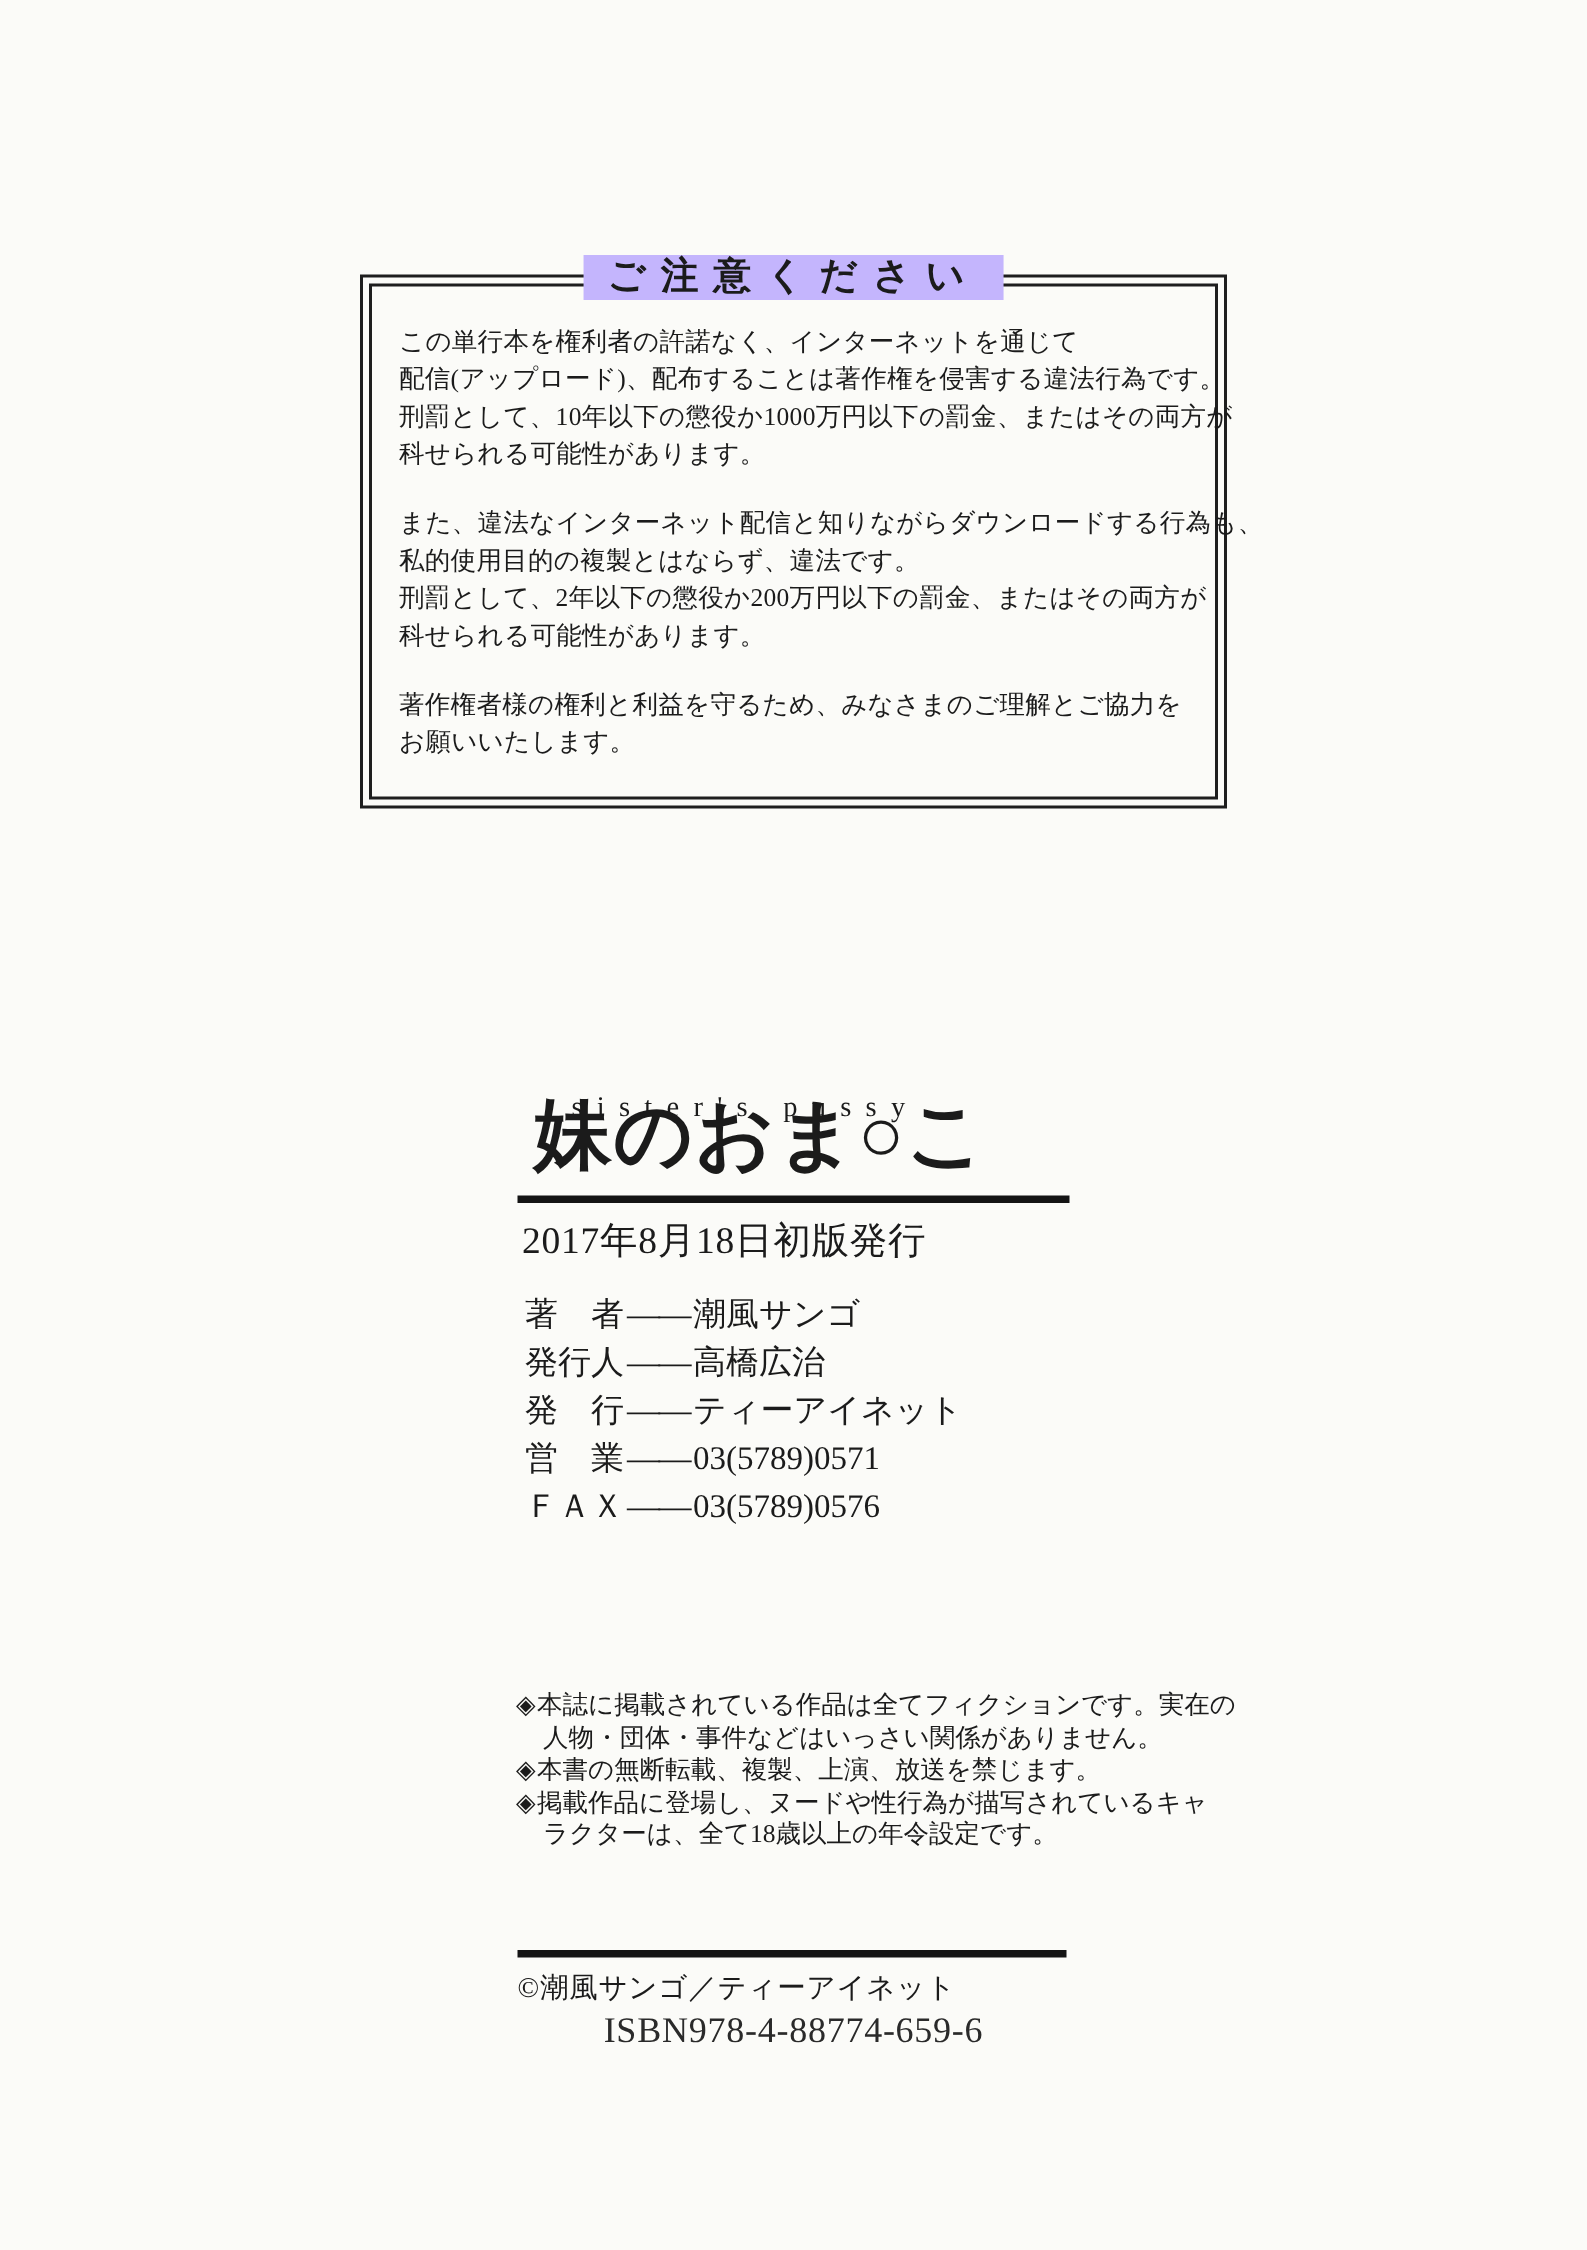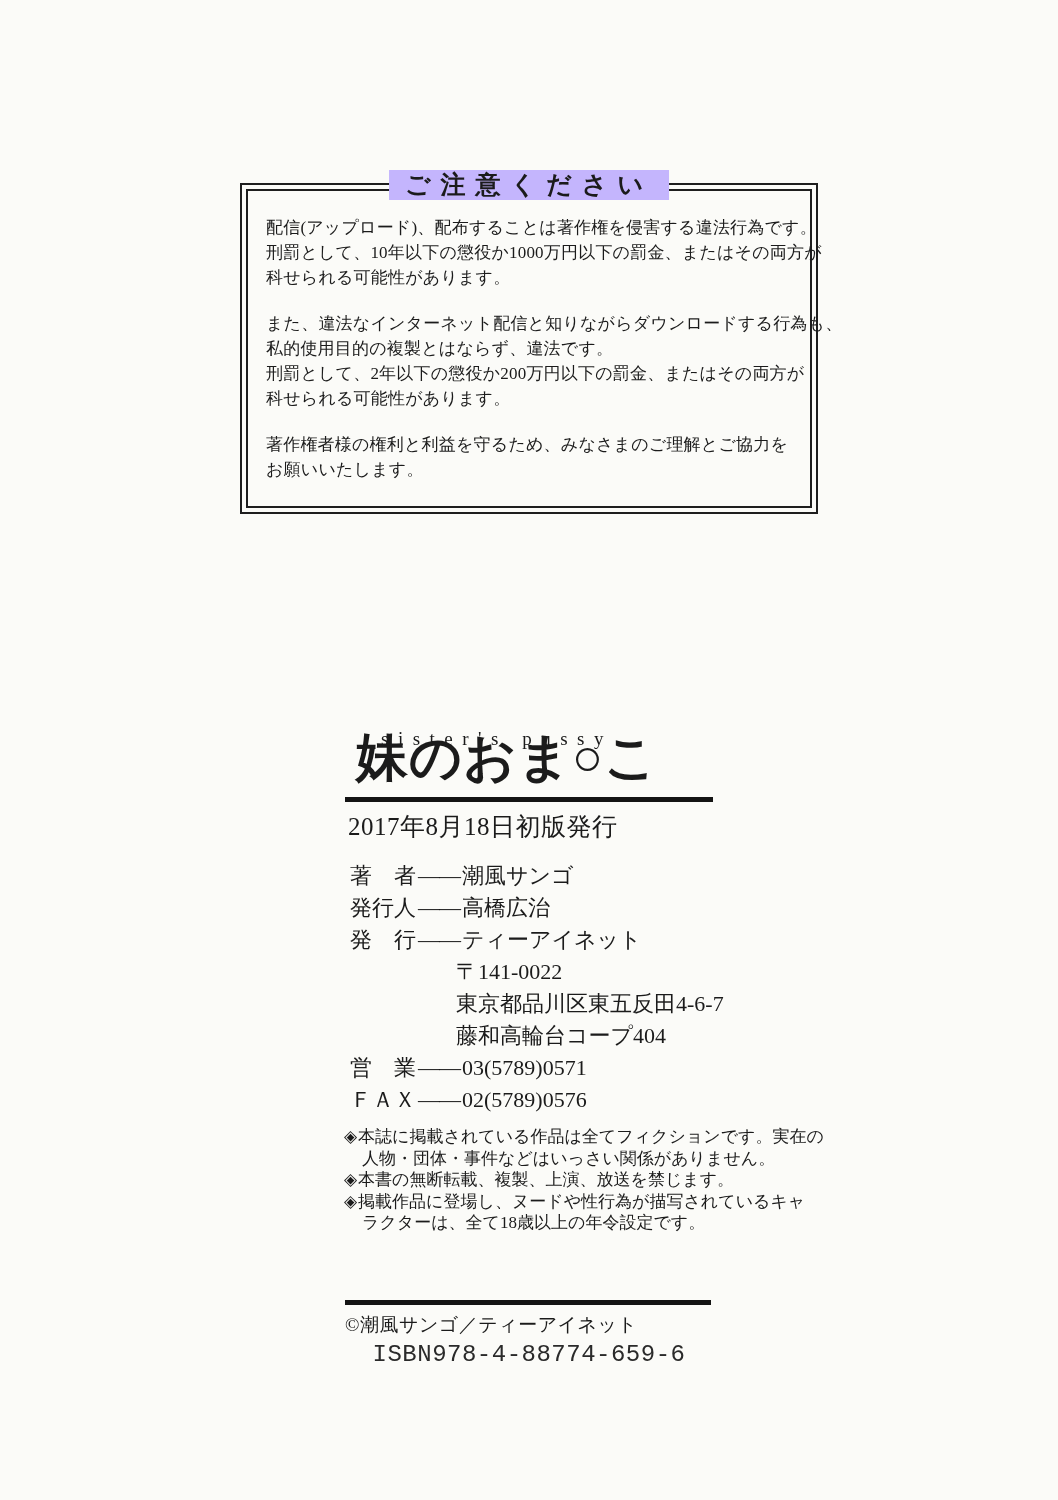--- a/index.html
+++ b/index.html
@@ -83,33 +83,34 @@
   .note-bullet{padding-right:1px;}
   .note-cont{margin-left:18px;white-space:nowrap;}
 
   .copyright{
     position:absolute;left:345px;top:1312px;
     font-size:19px;letter-spacing:0.5px;white-space:nowrap;
   }
   .isbn{
     position:absolute;left:0;top:1341px;width:1058px;
     text-align:center;
-    font-family:Liberation Mono, monospace;
+    font-family:Liberation Serif, serif;
     font-size:24px;color:#2a2a2a;letter-spacing:0.5px;
   }
 </style>
 </head>
 <body>
 
 <div class="page">
 
   <div class="warning-box">
     <div class="warning-title">ご注意ください</div>
     <div class="warning-inner">
       <div class="warning-par">
+        <div class="wline">この単行本を権利者の許諾なく、インターネットを通じて</div>
         <div class="wline">配信(アップロード)、配布することは著作権を侵害する違法行為です。</div>
         <div class="wline">刑罰として、10年以下の懲役か1000万円以下の罰金、またはその両方が</div>
         <div class="wline">科せられる可能性があります。</div>
       </div>
       <div class="warning-par">
         <div class="wline">また、違法なインターネット配信と知りながらダウンロードする行為も、</div>
         <div class="wline">私的使用目的の複製とはならず、違法です。</div>
         <div class="wline">刑罰として、2年以下の懲役か200万円以下の罰金、またはその両方が</div>
         <div class="wline">科せられる可能性があります。</div>
       </div>
@@ -131,31 +132,26 @@
       <div class="credit-row">
         <span class="credit-label">著　者</span><span class="dash">——</span><span>潮風サンゴ</span>
       </div>
       <div class="credit-row">
         <span class="credit-label">発行人</span><span class="dash">——</span><span>高橋広治</span>
       </div>
       <div class="credit-row">
         <span class="credit-label">発　行</span><span class="dash">——</span><span>ティーアイネット</span>
       </div>
 
-      <div class="address-block">
-        <div class="address-line">〒141-0022</div>
-        <div class="address-line">東京都品川区東五反田4-6-7</div>
-        <div class="address-line">藤和高輪台コープ404</div>
-      </div>
 
       <div class="contact-row">
         <span class="contact-label">営　業</span><span class="dash">——</span><span>03(5789)0571</span>
       </div>
       <div class="contact-row">
-        <span class="contact-label">ＦＡＸ</span><span class="dash">——</span><span>02(5789)0576</span>
+        <span class="contact-label">ＦＡＸ</span><span class="dash">——</span><span>03(5789)0576</span>
       </div>
     </div>
 
     <div class="notes">
       <div class="note">
         <div class="note-first"><span class="note-bullet">◈</span><span>本誌に掲載されている作品は全てフィクションです。実在の</span></div>
         <div class="note-cont">人物・団体・事件などはいっさい関係がありません。</div>
       </div>
       <div class="note">
         <div class="note-first"><span class="note-bullet">◈</span><span>本書の無断転載、複製、上演、放送を禁じます。</span></div>

